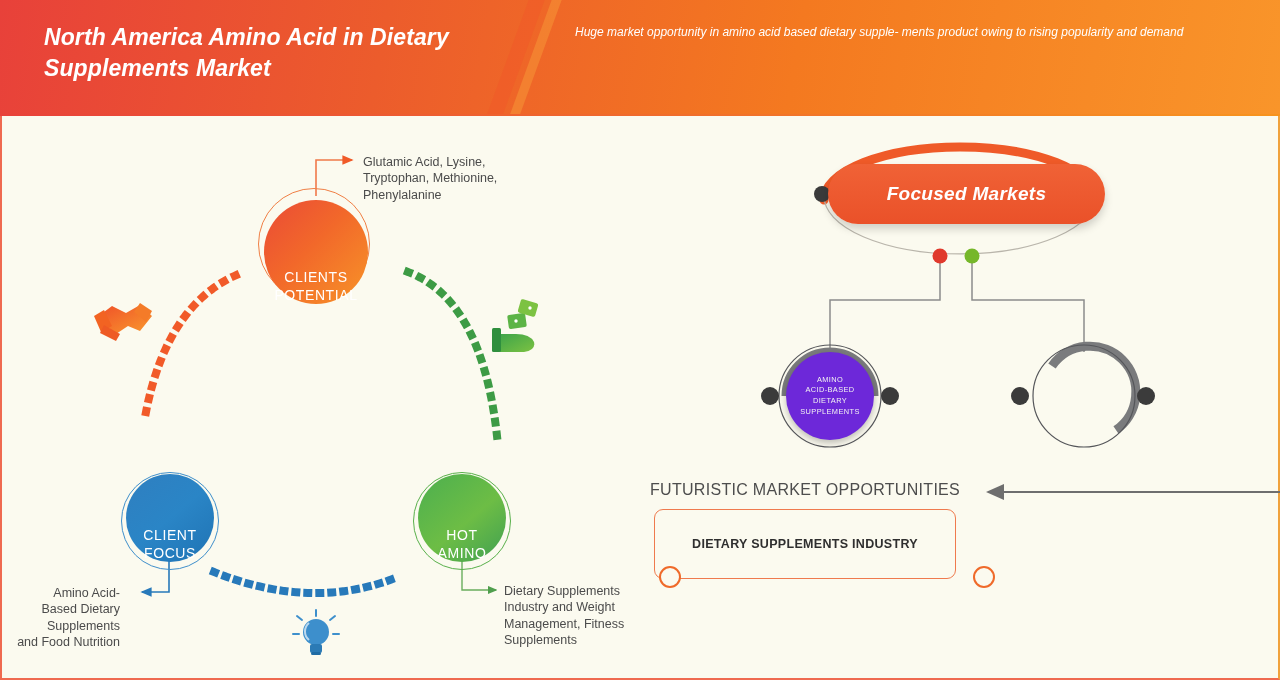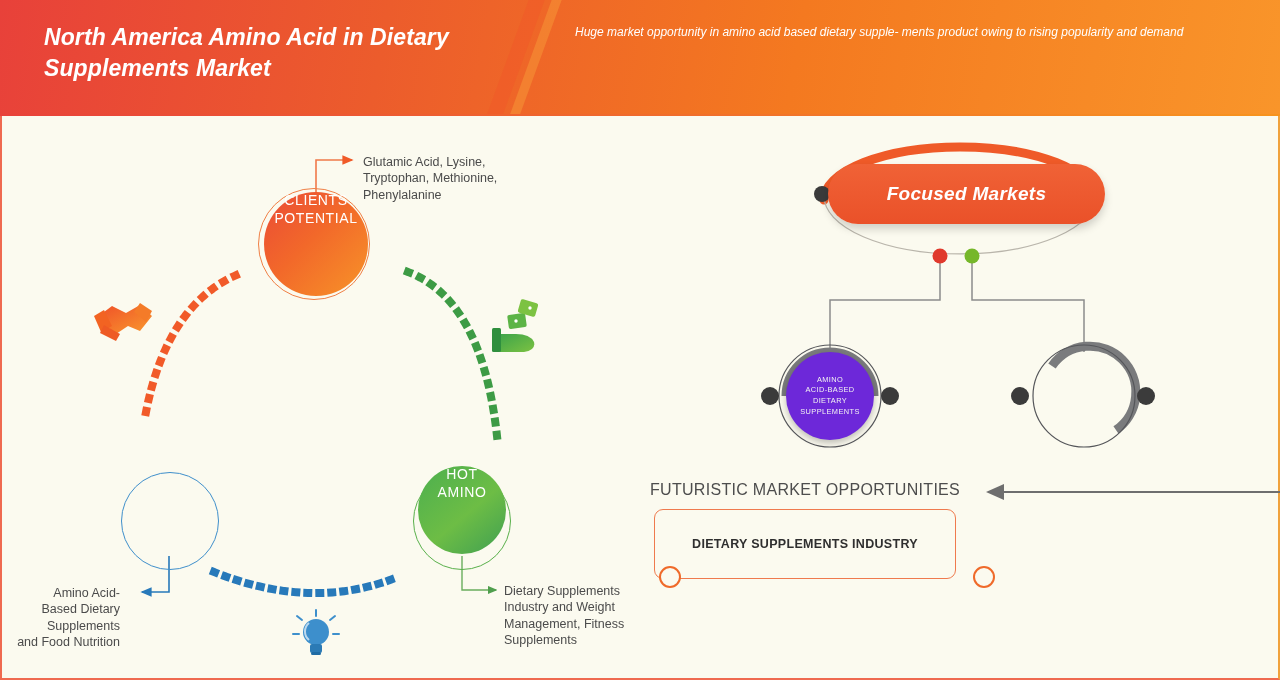--- a/index.html
+++ b/index.html
@@ -15,22 +15,22 @@
   .hdr-title{position:absolute;left:44px;top:22px;width:450px;color:#ffffff;font-size:23px;font-weight:bold;line-height:1.33;letter-spacing:.1px;}
   .hdr-sub{position:absolute;left:575px;top:24px;width:650px;color:#ffffff;font-size:12px;line-height:1.45;}
   .hdr-rule{position:absolute;left:0;top:114px;width:1280px;height:2px;background:linear-gradient(90deg,#e8413a,#f7941e);}
 
   
   .canvas{position:absolute;left:0;top:116px;width:1280px;height:564px;background:#fbfaef;
           border-left:2px solid #ef6a50;border-right:2px solid #f0a23c;border-bottom:2px solid #ef6a50;box-sizing:border-box;}
   svg.layer{position:absolute;left:0;top:0;width:1280px;height:680px;pointer-events:none;}
 
   
-  .bubble{position:absolute;border-radius:50%;display:flex;align-items:flex-start;justify-content:center;
-          text-align:center;color:#fff;font-size:14px;line-height:1.25;letter-spacing:.6px;z-index:4;}
+  .bubble{position:absolute;border-radius:50%;display:flex;align-items:flex-end;justify-content:center;
+          text-align:center;color:#fff;font-size:14px;line-height:1.25;letter-spacing:.6px;z-index:4;margin-top:8px;}
   .bubble .lbl{white-space:pre-line;}
   #b-clients{left:264px;top:192px;width:104px;height:104px;
      background:linear-gradient(135deg,#ea4b36 0%,#f2682a 45%,#f79428 100%);}
   #b-focus{left:126px;top:466px;width:88px;height:88px;
      background:linear-gradient(140deg,#2f7fc0 0%,#2a85c6 50%,#1f73b4 100%);}
   #b-hot{left:418px;top:466px;width:88px;height:88px;
      background:linear-gradient(140deg,#4caf4f 0%,#6dbd45 55%,#3f9f52 100%);}
   .ring{position:absolute;border-radius:50%;z-index:3;}
   #r-clients{left:258px;top:188px;width:110px;height:110px;border:1.6px solid #f07f45;}
   #r-focus{left:121px;top:472px;width:96px;height:96px;border:1.4px solid #3f8fcb;}
@@ -187,20 +187,24 @@
   <div class="ring" id="r-clients"></div>
   <div class="bubble" id="b-clients">
     <span class="lbl">CLIENTS
 POTENTIAL</span>
   </div>
   <div class="callout" id="c-clients">Glutamic Acid, Lysine,
 Tryptophan, Methionine,
 Phenylalanine</div>
 
   <div class="ring" id="r-focus"></div>
+  <div class="bubble" id="b-focus">
+    <span class="lbl">CLIENT
+FOCUS</span>
+  </div>
   <div class="callout" id="c-focus">Amino Acid-
 Based Dietary
 Supplements
 and Food Nutrition</div>
 
   <div class="ring" id="r-hot"></div>
   <div class="bubble" id="b-hot">
     <span class="lbl">HOT
 AMINO</span>
   </div>

